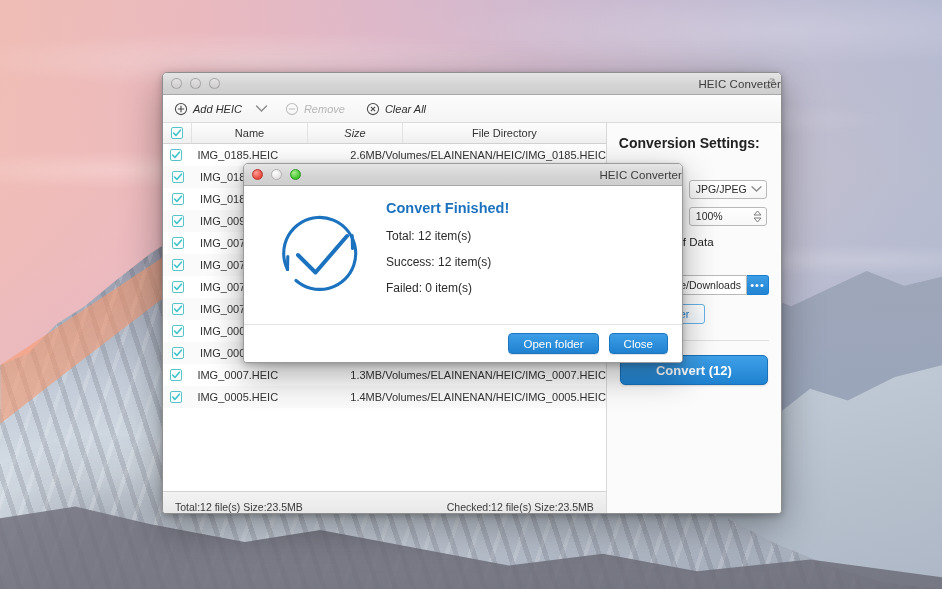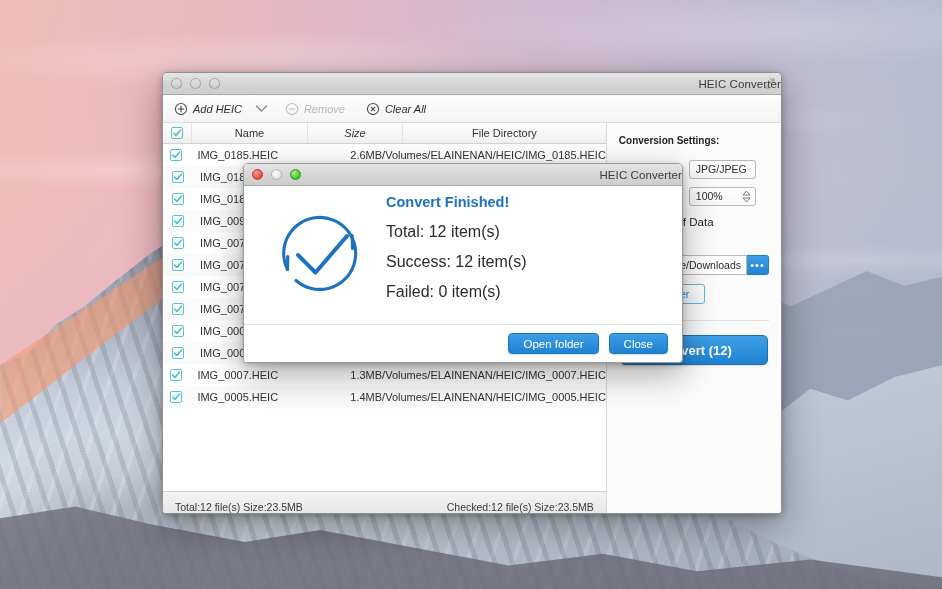--- a/index.html
+++ b/index.html
@@ -211,25 +211,25 @@
   
   .statusbar {
     height: 22px; flex: 0 0 22px;
     background: linear-gradient(180deg, #f3f3f3, #e8e8e8);
     border-top: 1px solid #d2d2d2;
     display: flex; align-items: flex-end; justify-content: space-between;
     padding: 0 12px; font-size: 10.5px; color: #3a3a3a;
   }
 
   
-  .rp-title { font-size: 10px; font-weight: bold; color: #222; margin-bottom: 13px; }
+  .rp-title { font-size: 14px; font-weight: bold; color: #222; margin-bottom: 28px; }
   .rp-row { display: flex; align-items: center; height: 20px; margin-bottom: 7px; }
   .rp-label { width: 70px; font-size: 11.5px; color: #222; }
   .ctl {
-    width: 67px; height: 19px;
+    width: 78px; height: 19px;
     border: 1px solid #b9b9b9; border-radius: 3px;
     background: linear-gradient(180deg, #ffffff, #f7f7f7);
     display: flex; align-items: center; justify-content: space-between;
     padding: 0 4px 0 6px;
     font-size: 10.5px; color: #2b2b2b;
   }
   .rp-check-row { display: flex; align-items: center; gap: 6px; font-size: 11.5px; color: #222; margin: 10px 0 9px 0; }
   .sq-cbx { width: 12px; height: 12px; border: 1px solid #9f9f9f; border-radius: 2px; background: linear-gradient(180deg,#fff,#f0f0f0); }
   .rp-sub { font-size: 11.5px; color: #222; margin-bottom: 6px; }
   .path-row { display: flex; align-items: center; }
@@ -275,21 +275,21 @@
     overflow: hidden;
     display: flex; flex-direction: column;
   }
   .dlg-body { flex: 1 1 auto; display: flex; align-items: center; padding: 0 16px; }
   .dlg-icon { width: 120px; display: flex; justify-content: center; align-items: center; }
   .dlg-text { flex: 1; padding-left: 6px; }
   .dlg-head {
     font-size: 14.5px; font-weight: bold; color: #1b72be;
     margin-bottom: 13px;
   }
-  .dlg-line { font-size: 16px; color: #2b2b2b; margin-bottom: 12px; }
+  .dlg-line { font-size: 12px; color: #2b2b2b; margin-bottom: 12px; }
   .dlg-line:last-child { margin-bottom: 16px; }
   .dlg-footer {
     flex: 0 0 38px; height: 38px;
     border-top: 1px solid #e3e3e3;
     display: flex; align-items: center; justify-content: flex-end;
     gap: 10px; padding-right: 14px;
     background: #ffffff;
   }
   .dlg-btn {
     height: 21px; padding: 0 14px;

